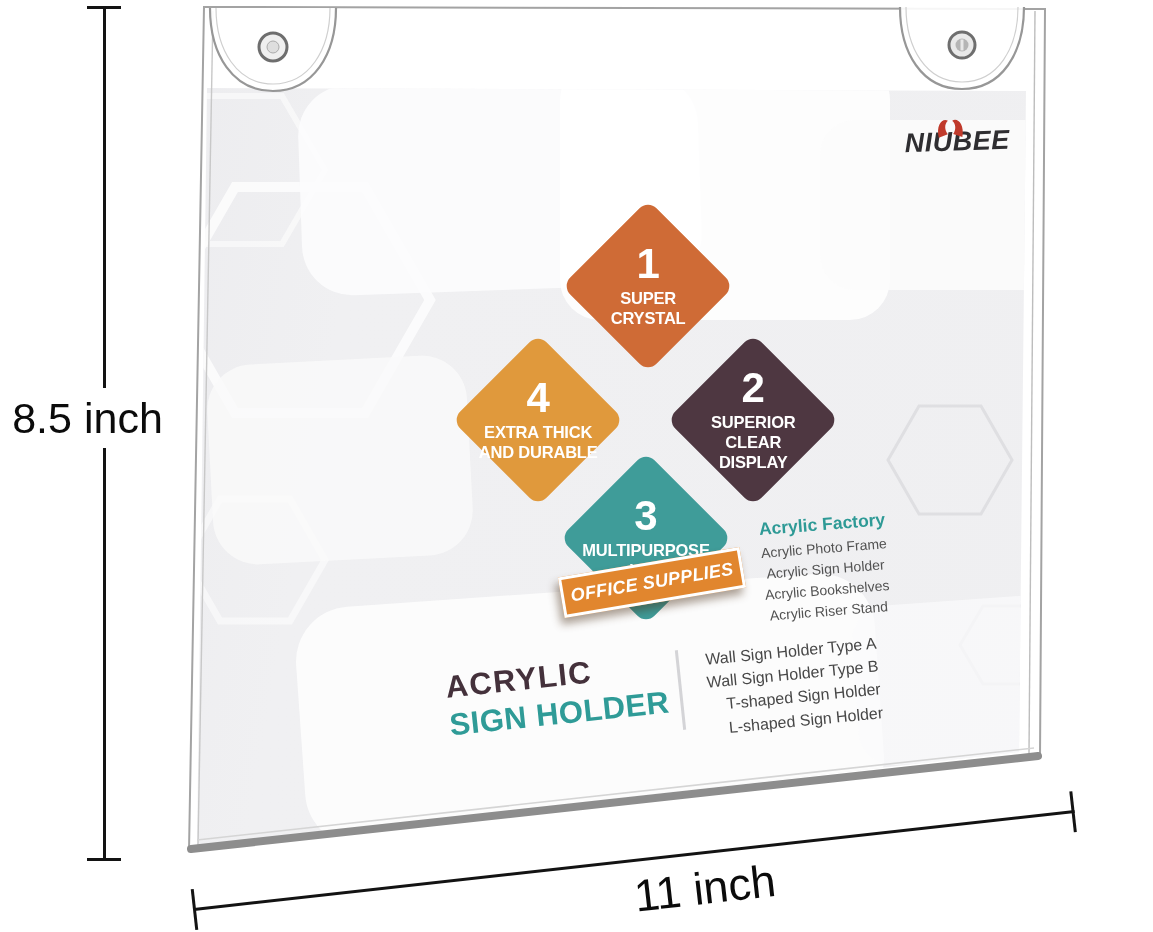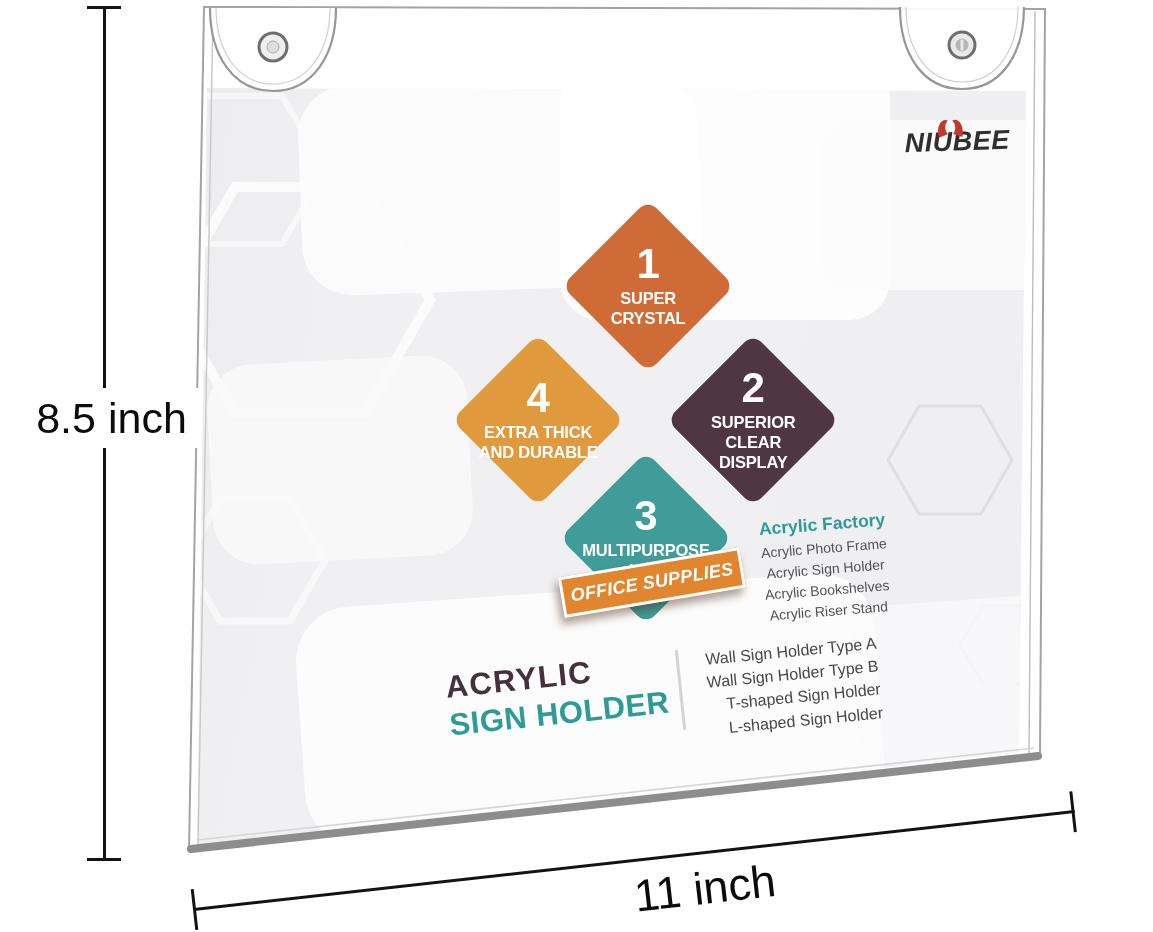--- a/index.html
+++ b/index.html
@@ -5,21 +5,21 @@
   html,body{margin:0;padding:0;background:#ffffff;}
   #stage{
     position:relative;width:1153px;height:932px;background:#ffffff;overflow:hidden;
     font-family:"Liberation Sans", sans-serif;
   }
   
   .vdim-line{position:absolute;left:103px;top:8px;width:3px;height:853px;background:#131313;z-index:8;}
   .vdim-tick{position:absolute;width:34px;height:3px;background:#131313;z-index:8;}
   .vdim-label{
     position:absolute;left:0;top:388px;width:175px;height:60px;background:#ffffff;z-index:9;
-    font-size:43px;color:#0b0b0b;display:flex;align-items:center;justify-content:center;letter-spacing:0px;padding-left:24px;
+    font-size:43px;color:#0b0b0b;display:flex;align-items:center;justify-content:center;letter-spacing:0px;
   }
   .hdim{position:absolute;left:194px;top:908px;width:886px;height:3px;z-index:8;
         transform:rotate(-6.35deg);transform-origin:0 50%;background:#131313;}
   .hdim .tick{position:absolute;top:-19px;width:3px;height:41px;background:#131313;}
   .hdim-label{position:absolute;left:634px;top:860px;width:190px;z-index:9;font-size:45px;color:#0b0b0b;
         transform:rotate(-6.5deg);}
   
   #paper{
     position:absolute;inset:0;z-index:2;
     clip-path:polygon(207px 88px,1026px 91px,1019px 752px,197px 846px);

